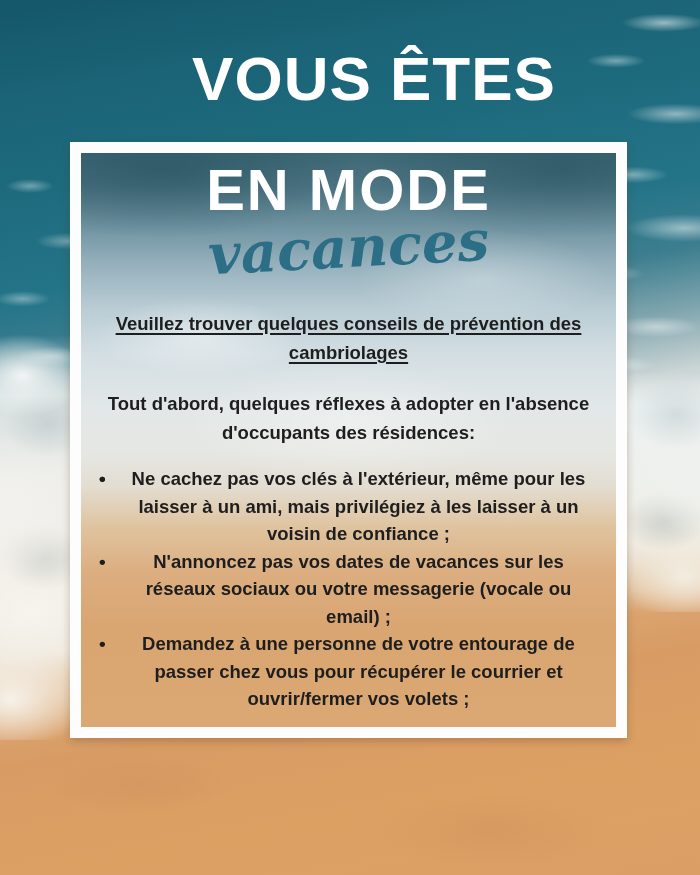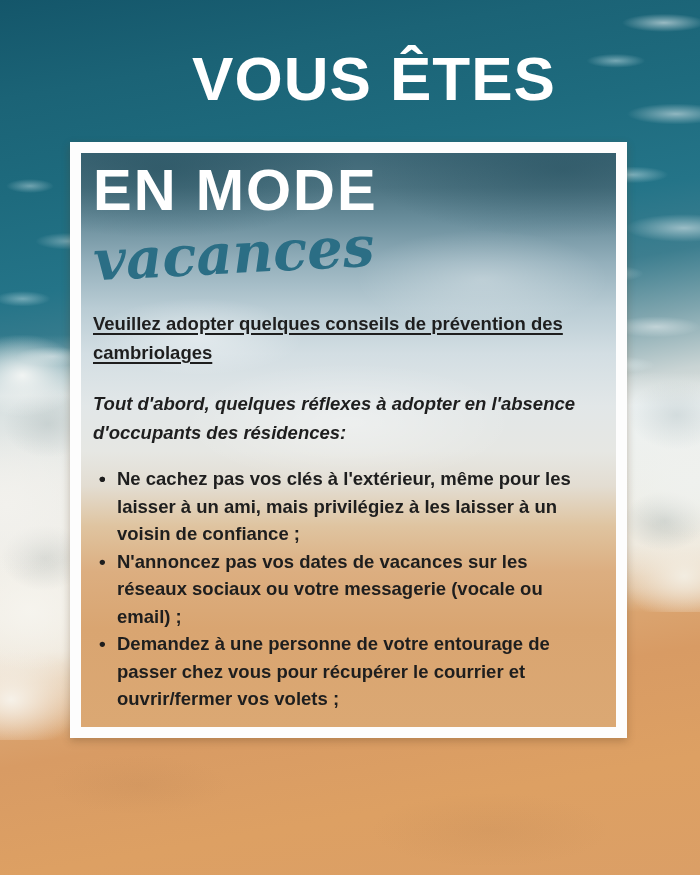--- a/index.html
+++ b/index.html
@@ -111,21 +111,21 @@
       radial-gradient(ellipse 260px 90px at 15% 3%,  rgba(26,70,85,0.45), transparent 75%),
       radial-gradient(ellipse 260px 90px at 90% 3%,  rgba(26,70,85,0.40), transparent 75%),
       linear-gradient(180deg,
         #3f6877 0%, #4d7482 6%, #6b8f9d 12%, #93afbb 19%,
         #b9ccd4 27%, #d3dee3 35%, #e2e7e8 44%, #e6e7e3 52%,
         #e3ddd2 58%, #dfc4a0 65%, #dcae80 73%, #d9a571 83%, #dba873 100%);
   }
   .card-content {
     position:relative; height:100%;
     padding:4px 12px 6px; box-sizing:border-box;
-    color:#1e1e1e;
+    text-align:center; color:#1e1e1e;
   }
 
   .en-mode {
     margin:2px 0 0; font-size:58px; line-height:62px;
     font-weight:800; letter-spacing:2px; color:#ffffff;
   }
   .script {
     margin:-16px 0 0; font-family:"DejaVu Serif", serif;
     font-style:italic; font-weight:bold;
     font-size:56px; line-height:84px;
@@ -133,21 +133,21 @@
   }
 
   .intro {
     margin:20px auto 0; max-width:520px;
     font-size:18.5px; line-height:29px; font-weight:bold;
     text-decoration:underline; text-underline-offset:3px;
     text-decoration-thickness:2px;
   }
   .para {
     margin:22px auto 18px; max-width:525px;
-    font-size:18.5px; line-height:29px; font-weight:bold;font-style:italic;
+    font-size:18.5px; line-height:29px; font-weight:bold;
   }
 
   .tips {
     list-style:none; margin:2px 0 0; padding:0;
     font-size:18.5px; line-height:27.5px; font-weight:bold;
   }
   .tips li { position:relative; padding:0 4px 0 24px; }
   .bullet {
     position:absolute; left:6px; top:0;
     font-size:19px;
@@ -167,21 +167,21 @@
 
   <h1 class="title">VOUS ÊTES</h1>
 
   <div class="card">
     <div class="card-bg"></div>
 
     <div class="card-content">
       <h2 class="en-mode">EN MODE</h2>
       <div class="script">vacances</div>
 
-      <p class="intro">Veuillez adopter quelques conseils de prévention des cambriolages</p>
+      <p class="intro">Veuillez trouver quelques conseils de prévention des cambriolages</p>
 
       <p class="para">Tout d'abord, quelques réflexes à adopter en l'absence d'occupants des résidences:</p>
 
       <ul class="tips">
         <li>
           <span class="bullet">•</span>
         </li>
         <li>
           <span class="bullet">•</span>
           <span>Ne cachez pas vos clés à l'extérieur, même pour les laisser à un ami, mais privilégiez à les laisser à un voisin de confiance ;</span>

